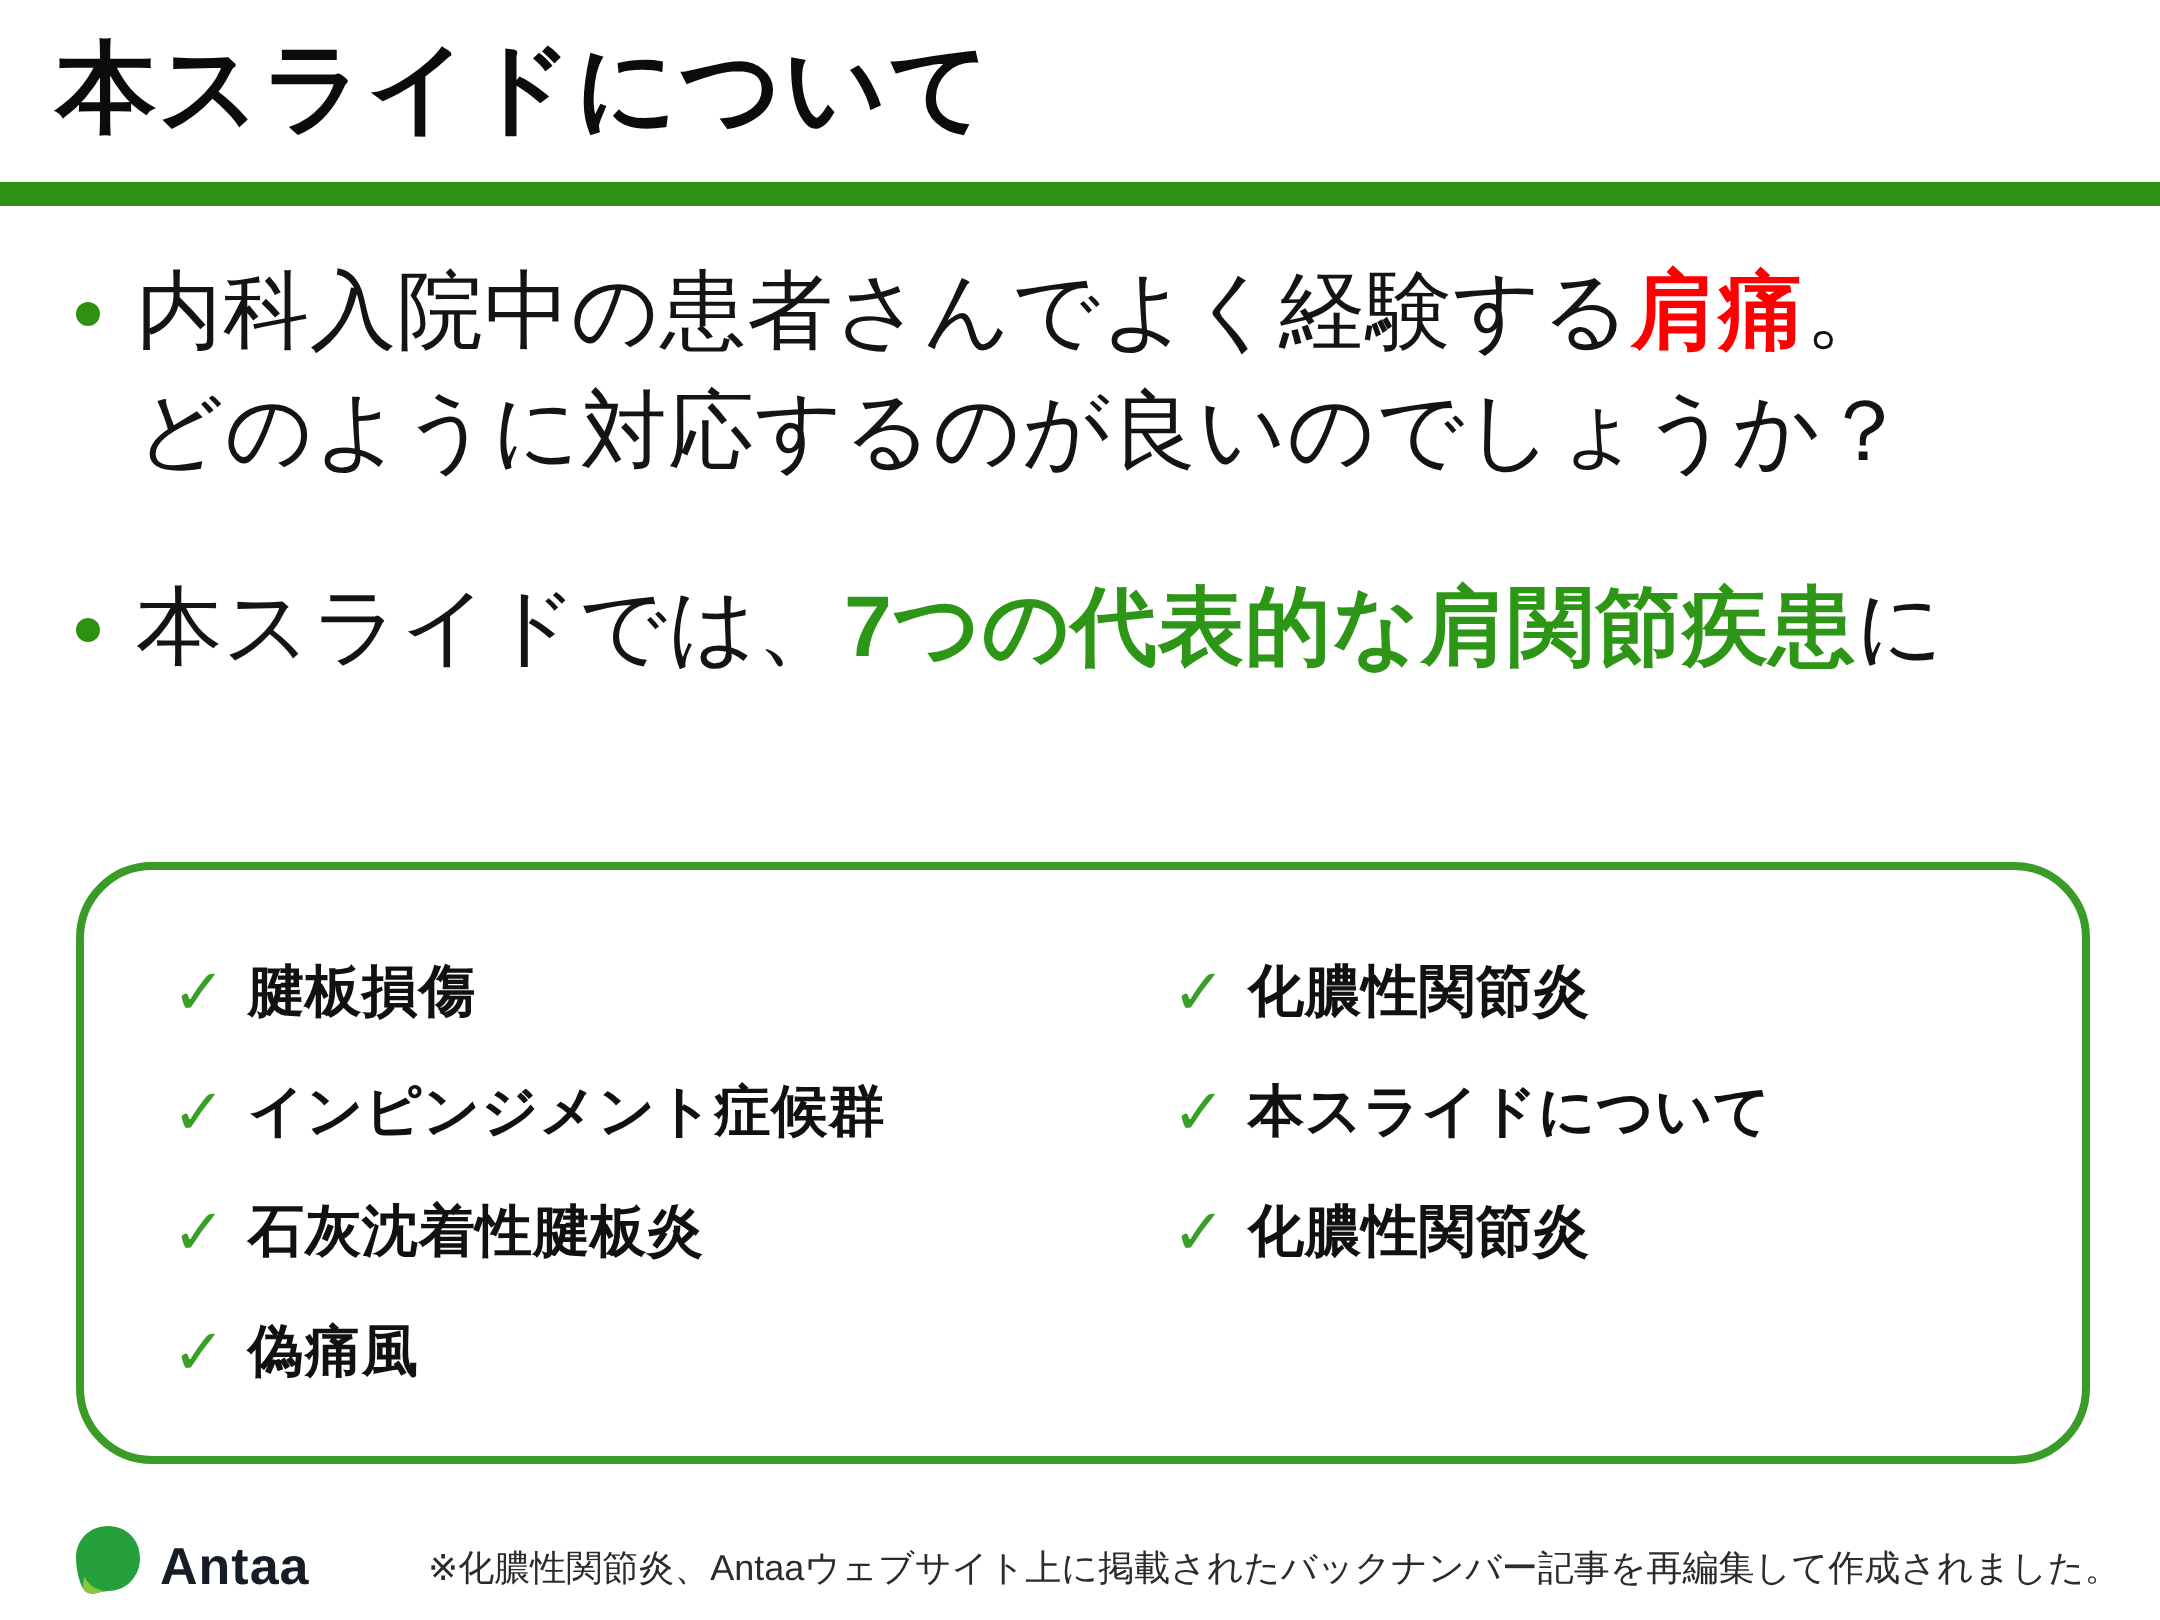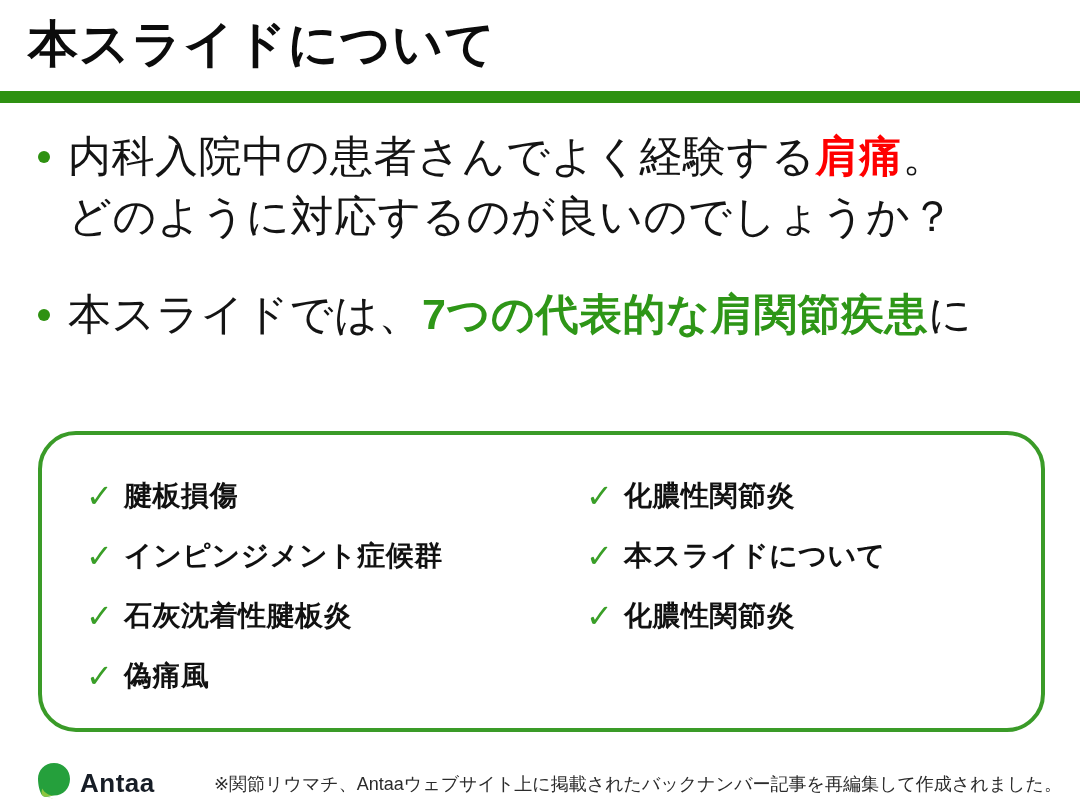--- a/index.html
+++ b/index.html
@@ -112,16 +112,16 @@
     </div>
   </div>
 
   <div class="footer">
     <svg class="logo-mark" viewBox="0 0 36 38" xmlns="http://www.w3.org/2000/svg">
       <path fill="#8cc63f" d="M7 30 C9 35 15 37 20 36 C13 37 8 34 5 29 C5 29 6 30 7 30 Z"></path>
       <path fill="#25a03c" d="M18 1 C27.4 1 34 8 34 17 C34 26 27.4 33.5 18 33.5 C14.5 33.5 9.5 36.5 6.5 33.5 C3.5 30.5 2 22 2 17 C2 8 8.6 1 18 1 Z"></path>
       <path fill="#8cc63f" d="M6.5 33.5 C9.5 36.2 14.5 33.5 18 33.5 C12.5 33.5 8.5 30.8 6.2 26.5 C5.4 29 5.2 32.2 6.5 33.5 Z"></path>
     </svg>
     <span class="logo-text">Antaa</span>
-    <span class="disclaimer">※関節リウマチ、Antaaウェブサイト上に掲載されたバックナンバー記事を再編集して作成されました。</span>
+    <span class="disclaimer">※化膿性関節炎、Antaaウェブサイト上に掲載されたバックナンバー記事を再編集して作成されました。</span>
   </div>
 
 </div>
 
 </body></html>

